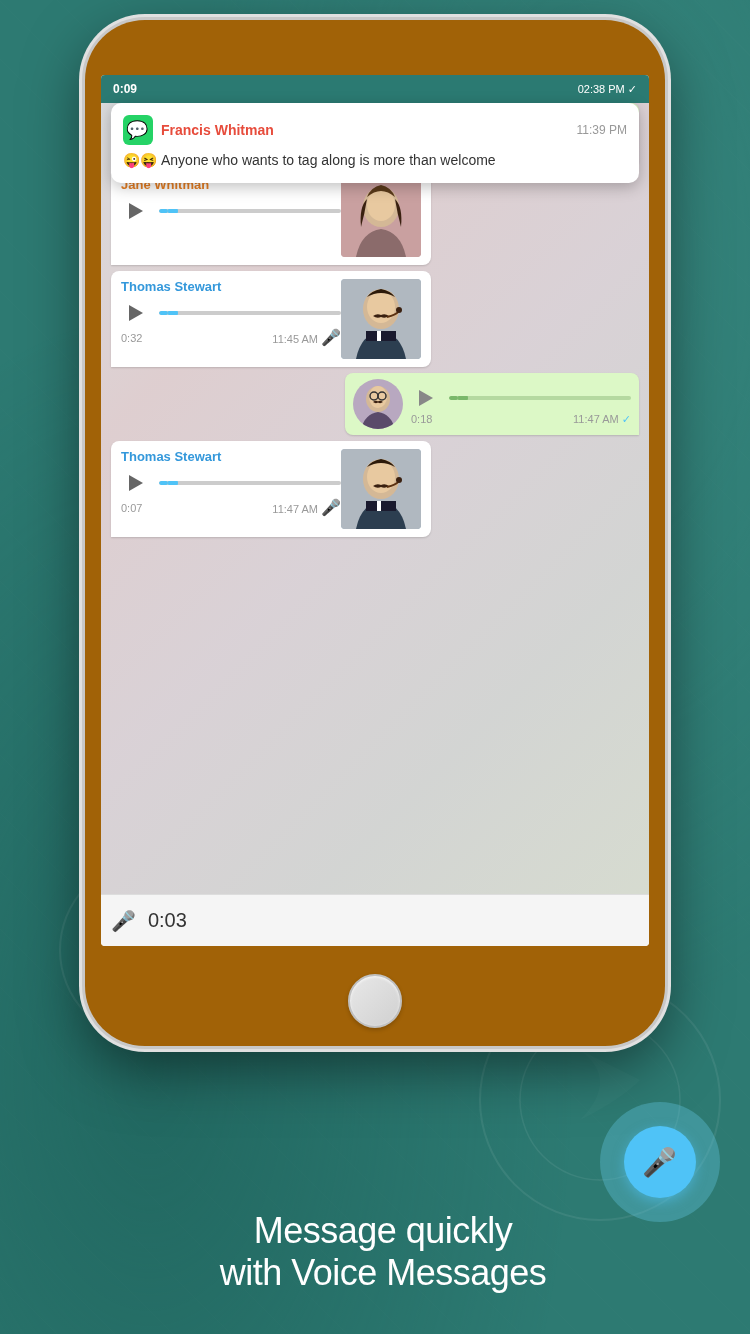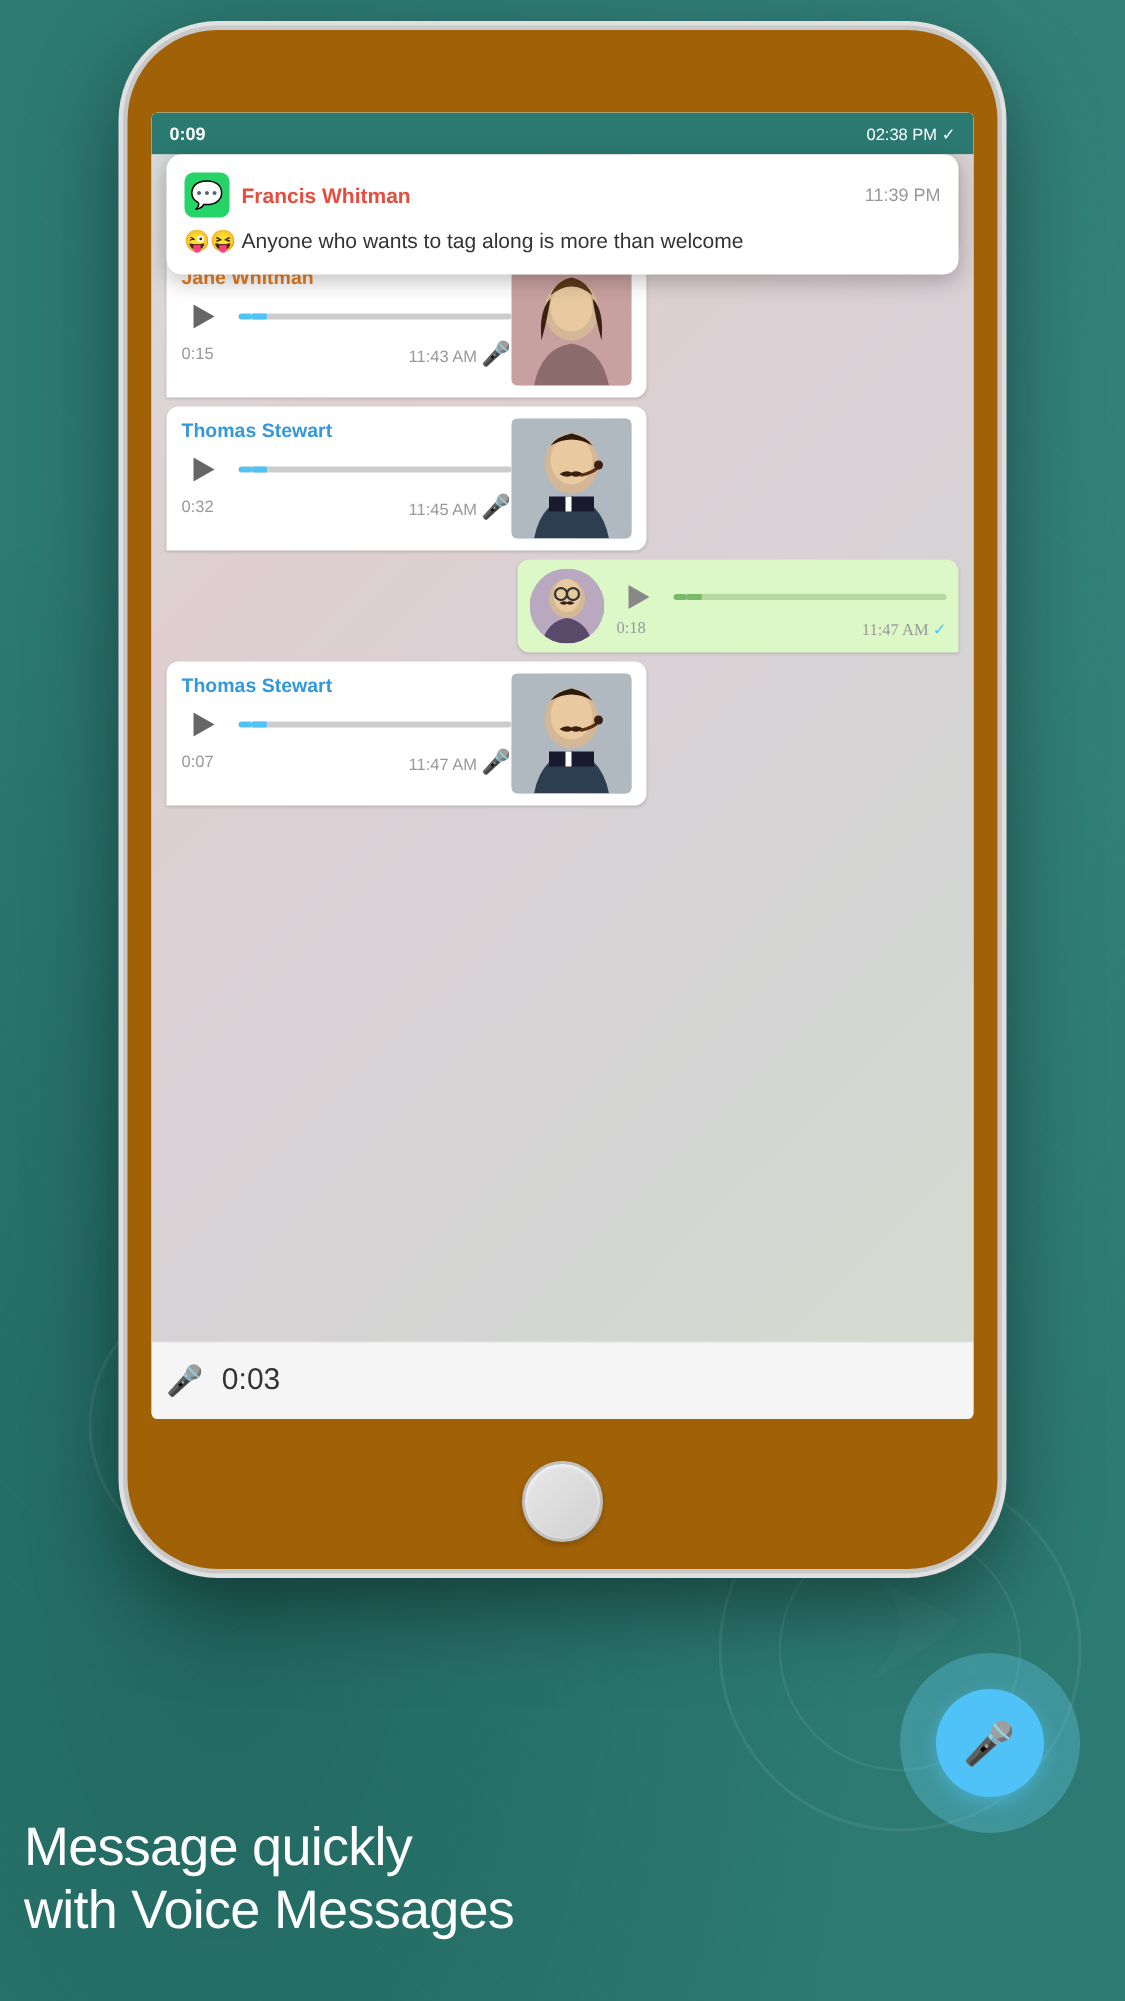--- a/index.html
+++ b/index.html
@@ -343,21 +343,21 @@
       color: white;
       font-size: 28px;
     }
 
     
     .bottom-text {
       position: absolute;
       bottom: 40px;
       left: 16px;
       right: 0;
-      text-align: left;
+      text-align: center;
       color: white;
     }
 
     .bottom-text-line1 {
       font-size: 36px;
       font-weight: 300;
       letter-spacing: -0.5px;
     }
 
     .bottom-text-line2 {
@@ -471,24 +471,20 @@
               <div class="play-btn">
                 <div class="play-triangle"></div>
               </div>
               <div class="waveform-container">
                 <div class="waveform">
                   <div class="waveform-progress" style="width:5%;"></div>
                   <div class="voice-progress-dot"></div>
                 </div>
               </div>
             </div>
-            <div class="voice-info">
-              <span>0:15</span>
-              <span>11:43 AM <span class="mic-icon-blue">🎤</span></span>
-            </div>
           </div>
           <div class="msg-photo photo-woman">
             <svg class="person-svg" viewBox="0 0 80 80">
               <rect width="80" height="80" fill="#c9a0a0"></rect>
               <ellipse cx="40" cy="30" rx="18" ry="20" fill="#d4b896"></ellipse>
               <path d="M15 80 Q20 55 40 52 Q60 55 65 80 Z" fill="#8b6b6b"></path>
               <ellipse cx="40" cy="28" rx="14" ry="16" fill="#e8c9a0"></ellipse>
               <path d="M26 20 Q40 8 54 20 Q50 10 40 8 Q30 10 26 20Z" fill="#5a3a1a"></path>
 
               <path d="M26 22 Q18 30 20 50 Q24 35 26 22Z" fill="#3a2010"></path>
@@ -544,21 +540,21 @@
               <path d="M8 50 Q12 35 25 33 Q38 35 42 50 Z" fill="#5a4a6a"></path>
               <ellipse cx="25" cy="18" rx="9" ry="11" fill="#e8c9a0"></ellipse>
 
               <circle cx="21" cy="17" r="4" fill="none" stroke="#333" stroke-width="1.5"></circle>
               <circle cx="29" cy="17" r="4" fill="none" stroke="#333" stroke-width="1.5"></circle>
               <line x1="25" y1="17" x2="25" y2="17" stroke="#333" stroke-width="1.5"></line>
 
               <path d="M20 23 Q22.5 25 25 23.5 Q27.5 25 30 23 Q27 21 25 22.5 Q23 21 20 23Z" fill="#3a2010"></path>
             </svg>
           </div>
-          <div style="flex:1;font-family:Liberation Serif, serif;">
+          <div style="flex:1;">
             <div class="voice-msg">
               <div class="play-btn">
                 <div class="play-triangle" style="border-color: transparent transparent transparent #888;"></div>
               </div>
               <div class="waveform-container">
                 <div class="waveform" style="background:#b5d9a0;">
                   <div class="waveform-progress" style="width:5%; background:#7ab86a;"></div>
                   <div class="voice-progress-dot" style="background:#7ab86a;"></div>
                 </div>
               </div>

